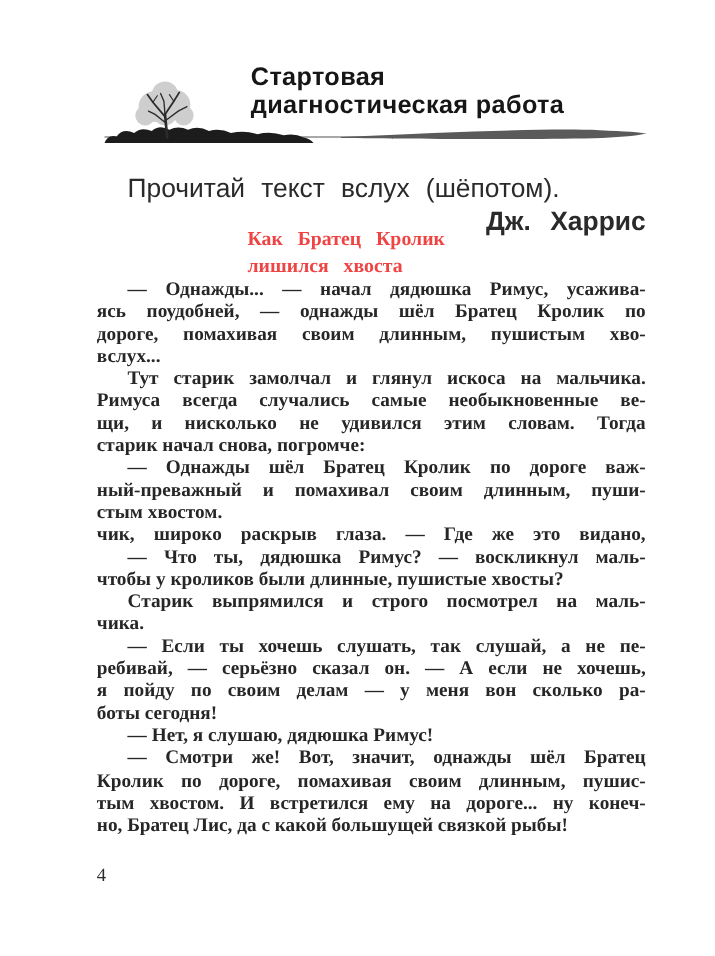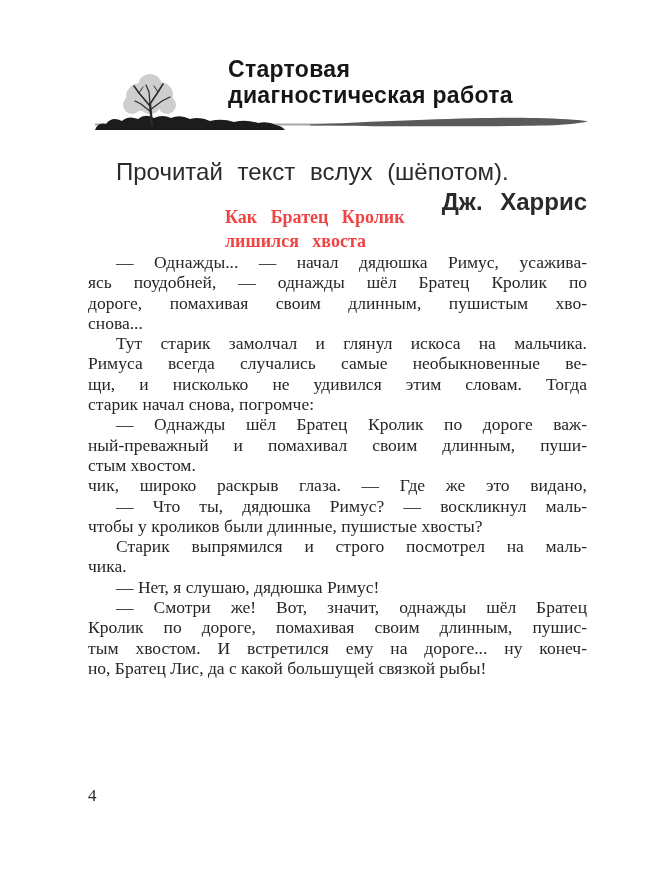--- a/index.html
+++ b/index.html
@@ -40,21 +40,21 @@
     font-family:"Liberation Serif", serif;
     font-weight:bold;font-size:18px;line-height:23.5px;
     color:#ef4444;word-spacing:9px;
   }
   
   .story-body{
     position:absolute;top:252px;left:88px;width:499px;
     font-size:17.5px;line-height:20.3px;
     color:#262626;
   }
-  .para{margin:0;}
+  .para{margin:0;font-weight:bold;}
   .line{
     text-align:justify;
     text-align-last:justify;
     white-space:normal;
   }
   .line.first{padding-left:28px;}
   .line.last{text-align-last:left;}
   
   .page-number{
     position:absolute;top:786px;left:88px;
@@ -111,21 +111,21 @@
   <div class="story-title">
     <div>Как Братец Кролик</div>
     <div>лишился хвоста</div>
   </div>
 
   <div class="story-body">
       <div class="para">
         <div class="line first">— Однажды... — начал дядюшка Римус, усажива-</div>
         <div class="line">ясь поудобней, — однажды шёл Братец Кролик по</div>
         <div class="line">дороге, помахивая своим длинным, пушистым хво-</div>
-        <div class="line last">снова...</div>
+        <div class="line last">вслух...</div>
       </div>
       <div class="para">
         <div class="line first">Тут старик замолчал и глянул искоса на мальчика.</div>
         <div class="line">Римуса всегда случались самые необыкновенные ве-</div>
         <div class="line">щи, и нисколько не удивился этим словам. Тогда</div>
         <div class="line last">старик начал снова, погромче:</div>
       </div>
       <div class="para">
         <div class="line first">— Однажды шёл Братец Кролик по дороге важ-</div>
         <div class="line">ный-преважный и помахивал своим длинным, пуши-</div>
@@ -134,20 +134,26 @@
       <div class="para">
         <div class="line">чик, широко раскрыв глаза. — Где же это видано,</div>
         <div class="line first">— Что ты, дядюшка Римус? — воскликнул маль-</div>
         <div class="line last">чтобы у кроликов были длинные, пушистые хвосты?</div>
       </div>
       <div class="para">
         <div class="line first">Старик выпрямился и строго посмотрел на маль-</div>
         <div class="line last">чика.</div>
       </div>
       <div class="para">
+        <div class="line first">— Если ты хочешь слушать, так слушай, а не пе-</div>
+        <div class="line">ребивай, — серьёзно сказал он. — А если не хочешь,</div>
+        <div class="line">я пойду по своим делам — у меня вон сколько ра-</div>
+        <div class="line last">боты сегодня!</div>
+      </div>
+      <div class="para">
         <div class="line first last">— Нет, я слушаю, дядюшка Римус!</div>
       </div>
       <div class="para">
         <div class="line first">— Смотри же! Вот, значит, однажды шёл Братец</div>
         <div class="line">Кролик по дороге, помахивая своим длинным, пушис-</div>
         <div class="line">тым хвостом. И встретился ему на дороге... ну конеч-</div>
         <div class="line last">но, Братец Лис, да с какой большущей связкой рыбы!</div>
       </div>
     </div>
 

